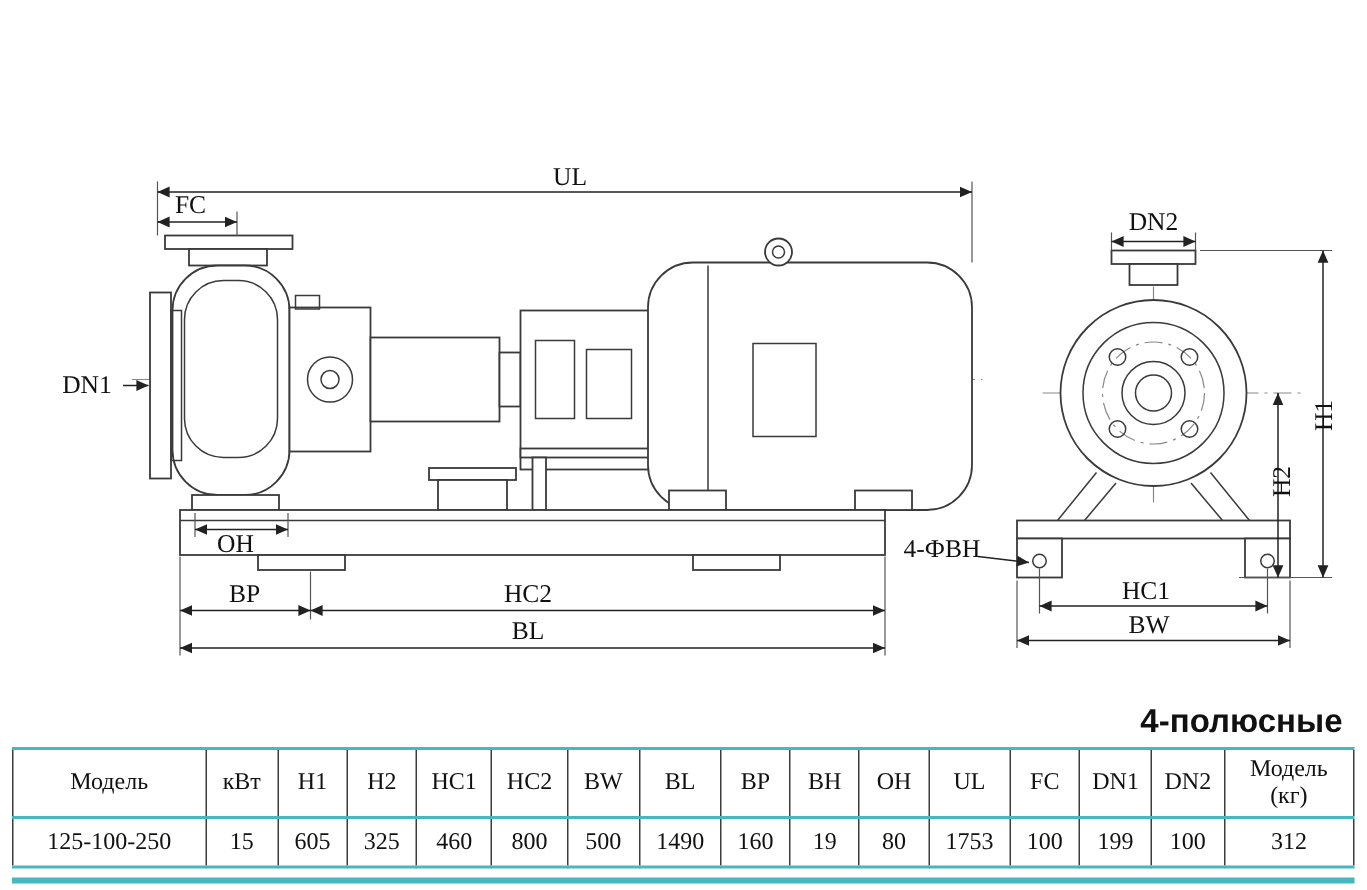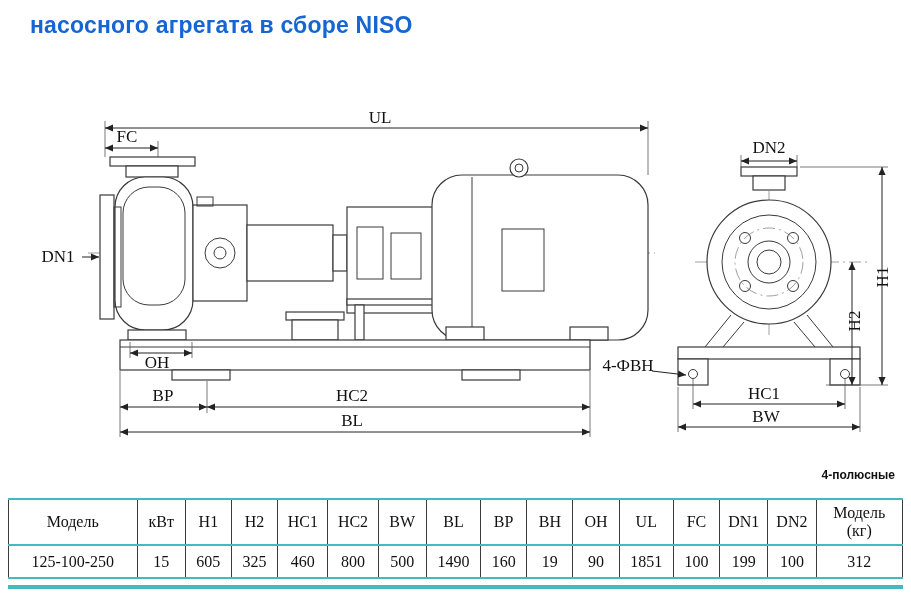--- a/index.html
+++ b/index.html
@@ -15,37 +15,36 @@
 
   .drawing-wrap{position:absolute;left:0;top:95px;width:911px;height:370px;}
 
   svg text{font-family:"Liberation Serif",serif;font-size:17px;fill:#111;}
   .part{fill:#fff;stroke:#3a3a3a;stroke-width:1.2;}
   .part-thin{fill:none;stroke:#3a3a3a;stroke-width:1;}
   .cl{fill:none;stroke:#888;stroke-width:.8;stroke-dasharray:12 4 2 4;}
   .dim{fill:none;stroke:#222;stroke-width:1;}
   .ext{fill:none;stroke:#555;stroke-width:.8;}
 
-  .note{position:absolute;top:468px;right:16px;font-size:12px;font-weight:600;color:#111;}
+  .note{position:absolute;top:468px;right:16px;font-size:22px;font-weight:600;color:#111;}
 
   table.dims{position:absolute;left:8px;top:498px;width:895px;table-layout:fixed;
              border-collapse:collapse;font-family:"Liberation Serif",serif;font-size:16px;color:#111;}
   table.dims th,table.dims td{border-left:1px solid #3c3c3c;border-right:1px solid #3c3c3c;
              text-align:center;vertical-align:middle;font-weight:normal;padding:0 2px;}
   table.dims thead tr{border-top:2.5px solid var(--teal);border-bottom:2px solid var(--teal);height:46px;}
   table.dims tbody tr{border-bottom:2.5px solid var(--teal);height:33px;}
   .bottom-rule{position:absolute;left:8px;right:8px;top:585px;height:4px;background:var(--teal);}
 </style>
 </head>
 <body>
 
 <div class="page">
 
   <div class="title">
-    <div>насосного агрегата в сборе NISO</div>
   </div>
 
   <div class="drawing-wrap">
     <svg width="911" height="370" viewBox="0 0 911 370">
       <defs>
         <marker id="arr" viewBox="0 0 10 10" refX="9" refY="5" markerWidth="9" markerHeight="9" orient="auto-start-reverse">
           <path d="M0,1 L9,5 L0,9 z" fill="#222"></path>
         </marker>
       </defs>
 
@@ -220,22 +219,22 @@
         <td>125-100-250</td>
         <td>15</td>
         <td>605</td>
         <td>325</td>
         <td>460</td>
         <td>800</td>
         <td>500</td>
         <td>1490</td>
         <td>160</td>
         <td>19</td>
-        <td>90</td>
-        <td>1851</td>
+        <td>80</td>
+        <td>1753</td>
         <td>100</td>
         <td>199</td>
         <td>100</td>
         <td>312</td>
       </tr>
     </tbody>
   </table>
 
   <div class="bottom-rule"></div>
 </div>

